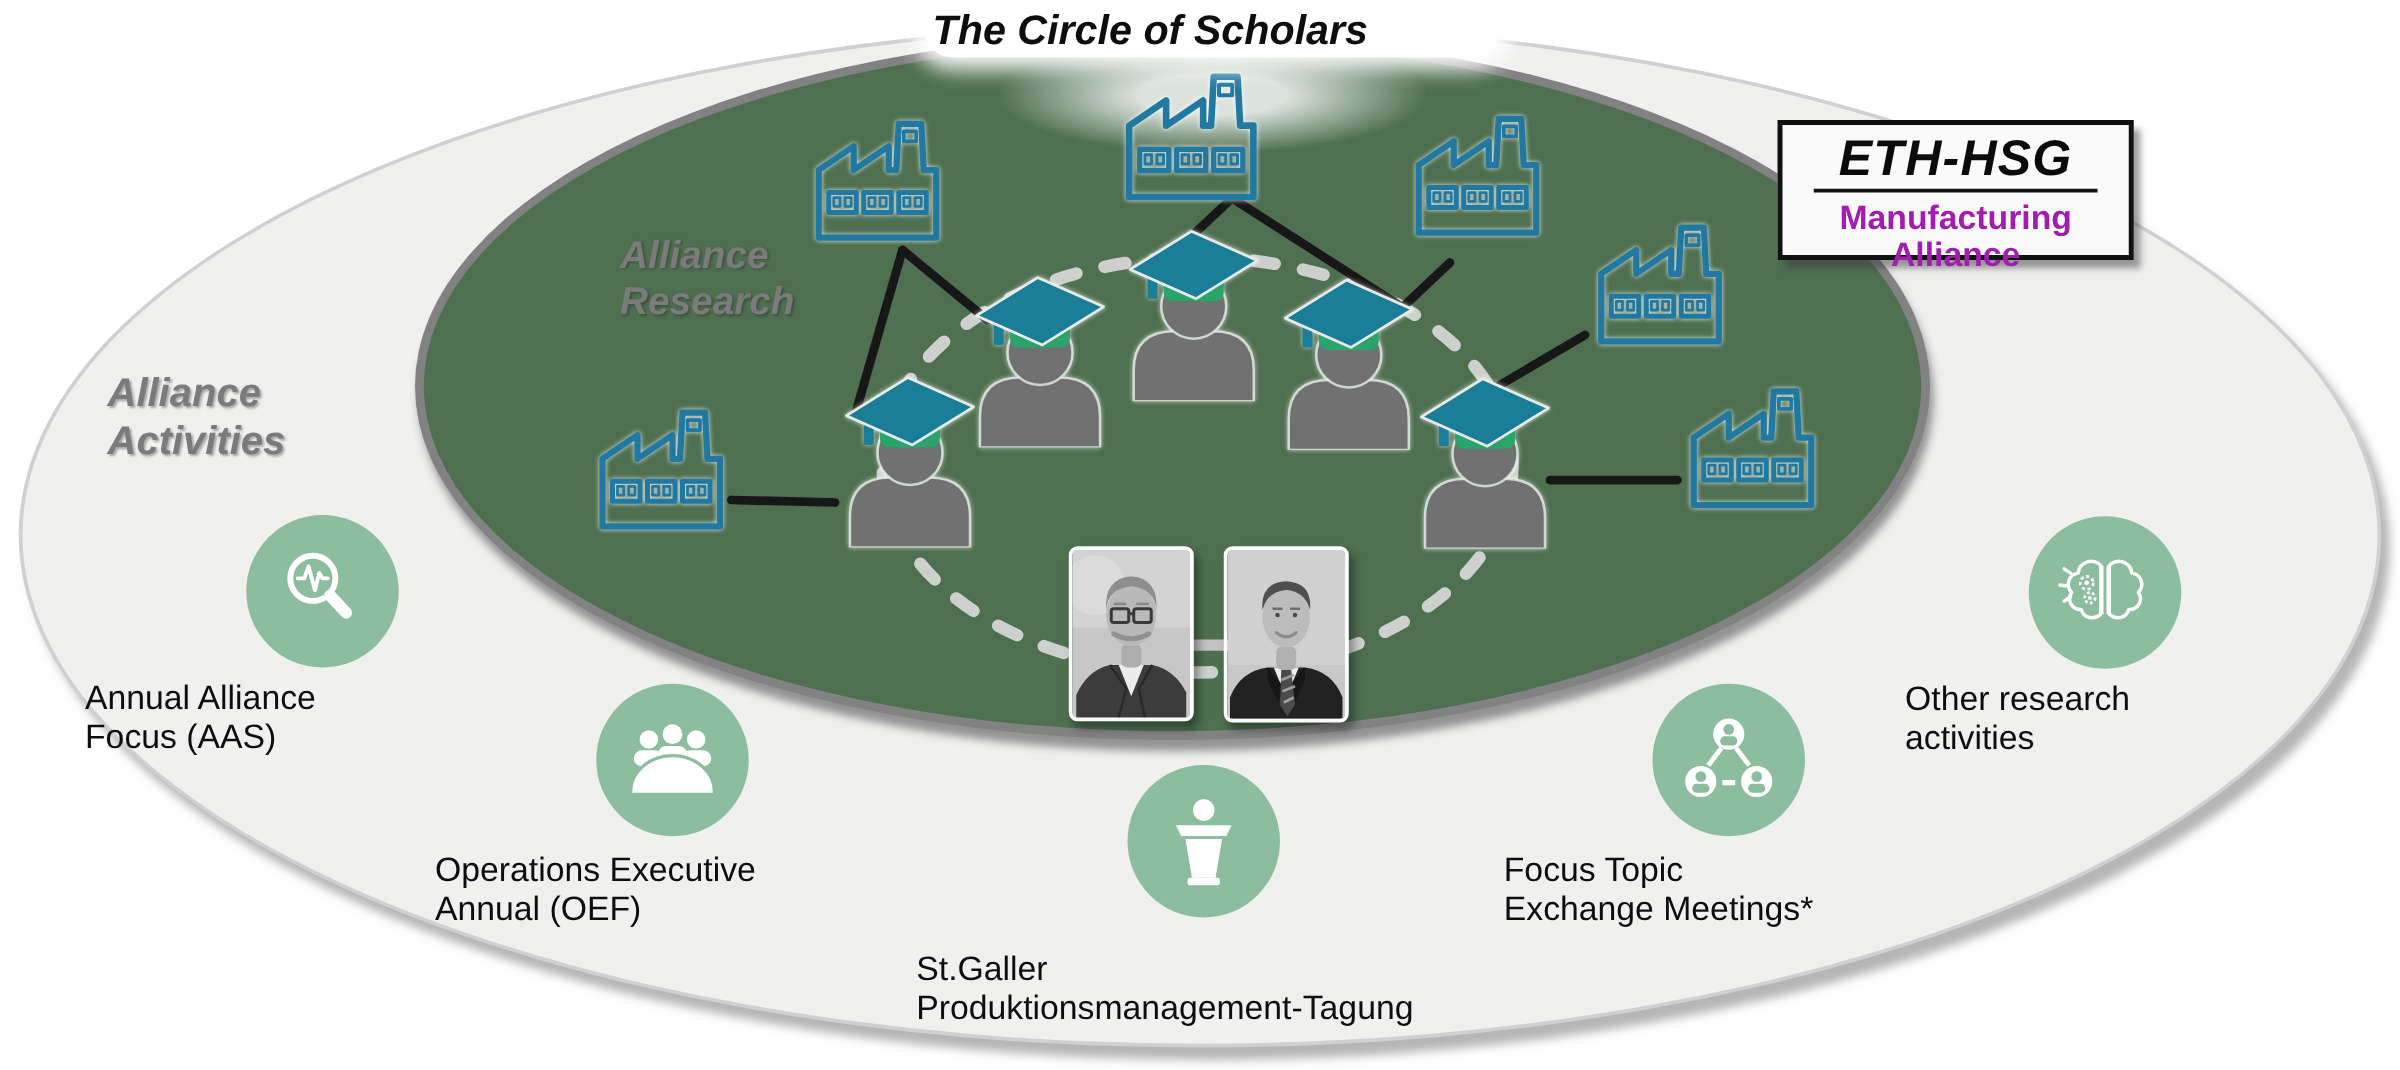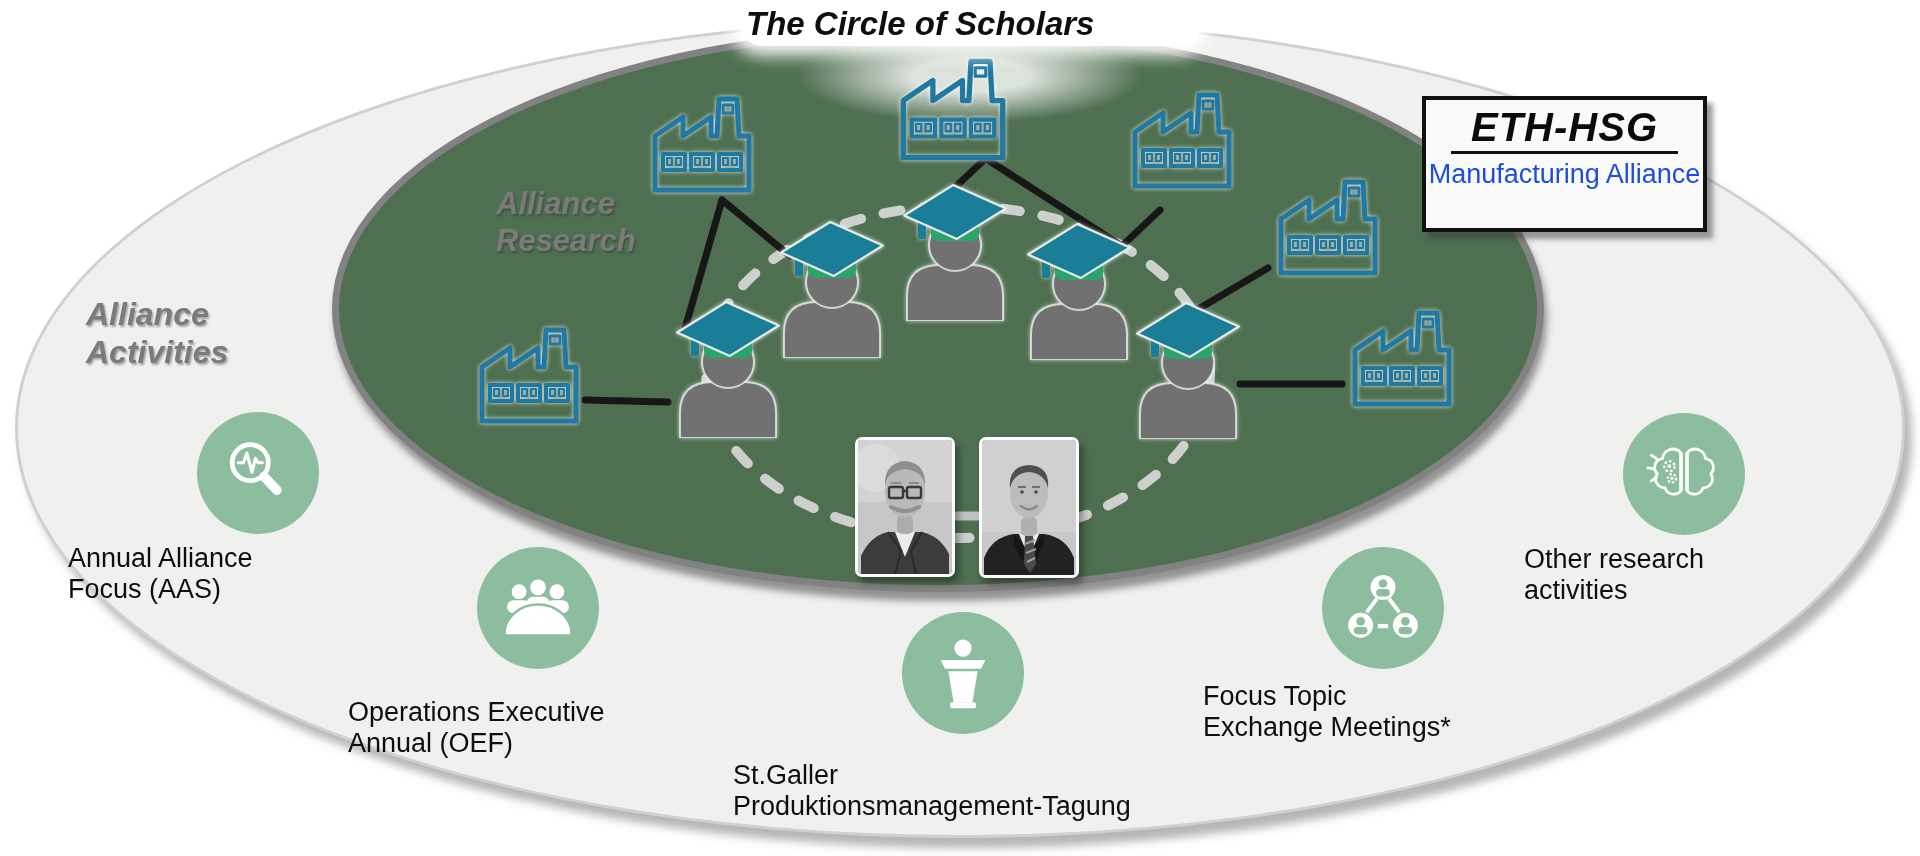--- a/index.html
+++ b/index.html
@@ -23,26 +23,26 @@
     background:radial-gradient(ellipse at center,rgba(255,255,255,.8) 25%,rgba(255,255,255,0) 72%)}
   .overlay{position:absolute;left:0;top:0;z-index:2;pointer-events:none}
   .overlay .dash-ring{fill:none;stroke:var(--dash);stroke-width:10;stroke-dasharray:17 23;stroke-linecap:round}
   .overlay .connector{stroke:var(--connector);stroke-width:7;stroke-linecap:round}
   .overlay .photo-link{stroke:#c2c2c2;stroke-width:9}
 
   .page-title{position:absolute;left:740px;top:2px;width:460px;text-align:left;z-index:4;
     font-size:33px;font-weight:bold;font-style:italic;color:var(--text-dark);
     background:#fff;border-radius:22px;padding:3px 6px;box-shadow:0 0 16px 10px rgba(255,255,255,.92)}
 
-  .badge{position:absolute;left:1422px;top:96px;width:285px;height:136px;z-index:4;
+  .badge{position:absolute;left:1422px;top:96px;width:285px;height:112px;z-index:4;
     background:#fafafa;border:4px solid #111;box-shadow:6px 7px 5px rgba(60,60,60,.5);
     padding-top:6px;text-align:center}
   .badge-title{font-size:40px;font-weight:bold;font-style:italic;letter-spacing:1px;color:#0b0b0b;line-height:1.05}
   .badge-rule{width:82%;height:3px;background:#111;margin:3px auto 5px}
-  .badge-sub{font-size:27px;font-weight:normal;color:#1d4ed8;line-height:1.12}
+  .badge-sub{font-size:27px;font-weight:bold;color:#a21caf;line-height:1.12}
 
   .region-label{position:absolute;z-index:3;font-weight:bold;font-style:italic;color:var(--text-gray);
     line-height:1.18;text-shadow:1.5px 1.5px 2px rgba(40,40,40,.38)}
   .region-label.inner{left:496px;top:186px;font-size:31px}
   .region-label.outer{left:86px;top:296px;font-size:32px}
 
   .factory{position:absolute;z-index:3;filter:drop-shadow(0 0 2px rgba(255,255,255,.85))}
   .scholar{position:absolute;z-index:3;filter:drop-shadow(0 0 2px rgba(255,255,255,.7))}
 
   .portrait{position:absolute;z-index:3;border:3px solid #fbfbfb;border-radius:7px;overflow:hidden;
@@ -220,21 +220,21 @@
           <circle cx="28" cy="31" r="8.6"></circle>
             <circle cx="50" cy="26" r="9.2"></circle>
             <circle cx="72" cy="31" r="8.6"></circle>
           <rect x="14" y="41" width="27" height="15" rx="7.5"></rect>
           <rect x="36.5" y="37" width="27" height="15" rx="7.5"></rect>
           <rect x="59" y="41" width="27" height="15" rx="7.5"></rect>
           <path d="M11,80 A39,34 0 0 1 89,80 L89,82 L11,82 Z" style="stroke:var(--accent-circle);stroke-width:3"></path>
         </g>
       </svg>
     </div>
-    <div class="activity-label" style="margin-top:28px">
+    <div class="activity-label" style="margin-top:12px">
       <span>Operations Executive</span><br>
       <span>Annual (OEF)</span>
     </div>
   </div>
 
   <div class="activity" style="left:1203px;top:547px;width:360px">
     <div class="activity-circle">
       <svg width="86" height="86" viewBox="0 0 100 100">
         <line x1="43" y1="39" x2="31" y2="55" stroke="#fff" stroke-width="4.5"></line>
         <line x1="57" y1="39" x2="69" y2="55" stroke="#fff" stroke-width="4.5"></line>

